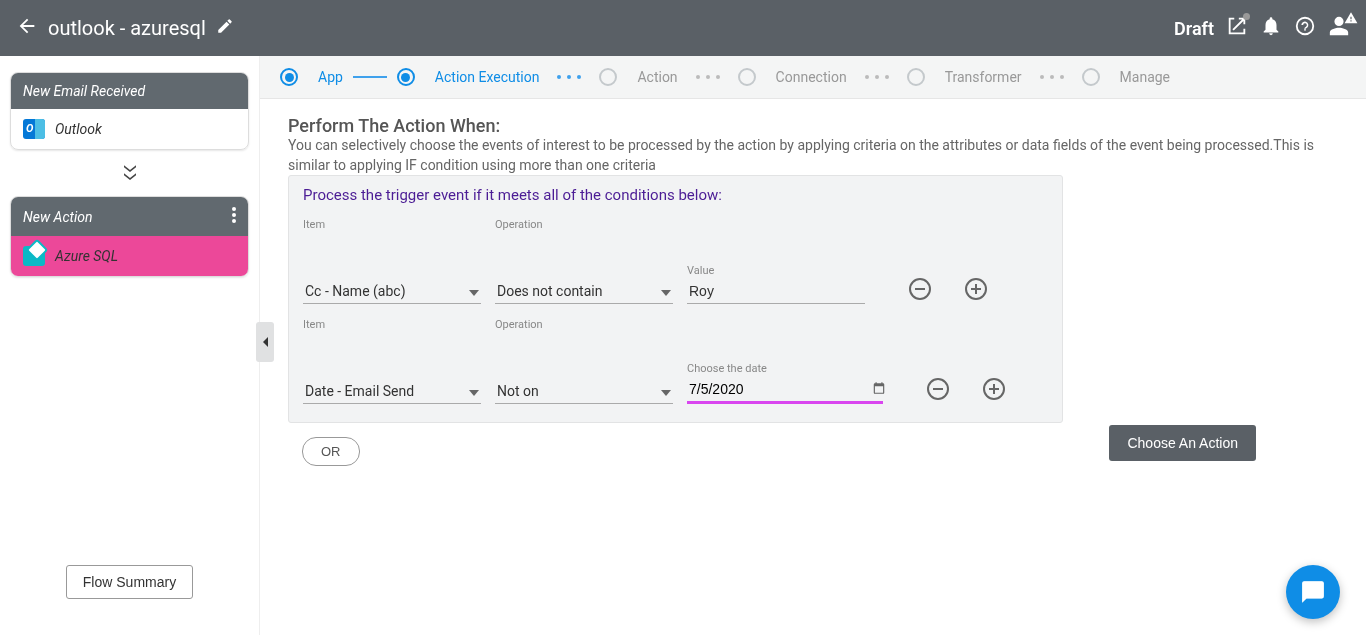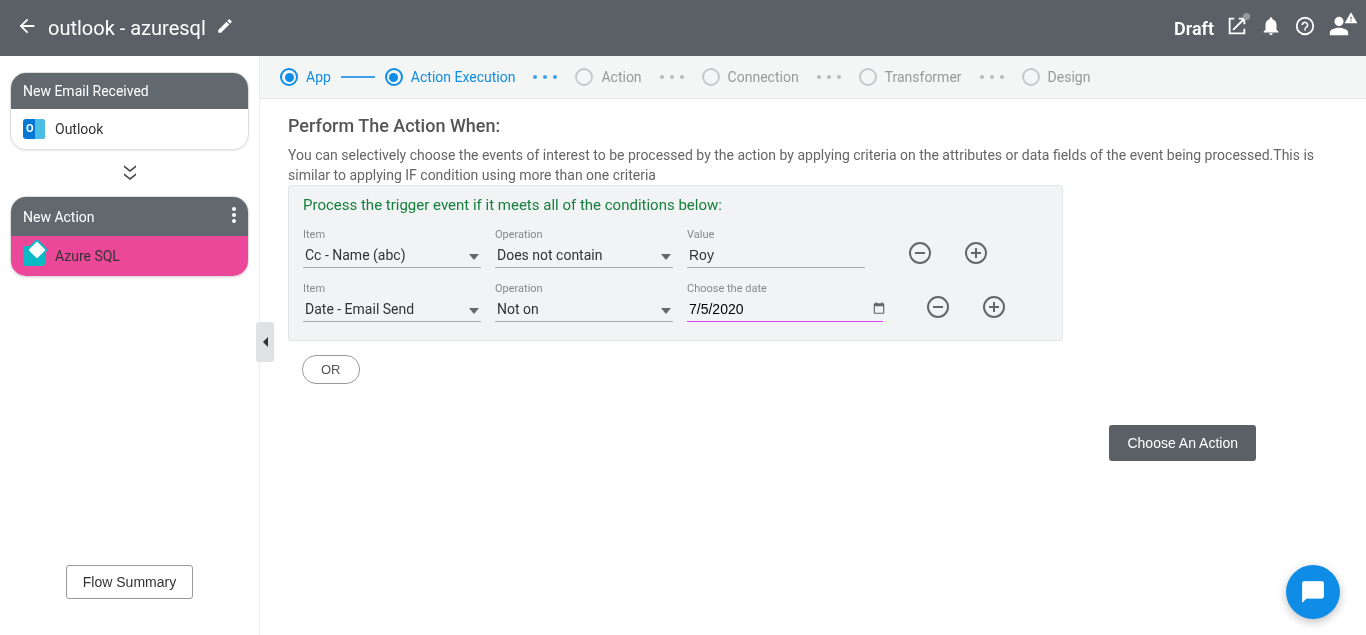--- a/index.html
+++ b/index.html
@@ -17,60 +17,60 @@
     .nav-tab.active { color: #fff; font-weight: 500; border-bottom: 3px solid #fff; }
     .draft { font-size: 18px; font-weight: 600; color: #fff; }
     .hicon svg { width: 22px; height: 22px; fill: #fff; }
     .warn svg { width: 14px; height: 14px; fill: #fff; vertical-align: top; }
     .ext-btn { position: relative; }
     .ext-btn .dot { position: absolute; top: -2px; right: -2px; width: 7px; height: 7px; background: #999; border-radius: 50%; }
 
     
     .layout { display: flex; height: calc(635px - 56px); }
     .sidebar { width: 260px; padding: 16px 10px; display: flex; flex-direction: column; border-right: 1px solid #eee; position: relative; }
-    .card { border: 1px solid #ddd; border-radius: 16px; box-shadow: 0 1px 2px rgba(0,0,0,.1); overflow: hidden; }
+    .card { border: 1px solid #ddd; border-radius: 8px; box-shadow: 0 1px 2px rgba(0,0,0,.1); overflow: hidden; font-style: italic; }
     .card-head { background: #61696f; color: #fff; font-size: 14px; padding: 10px 12px; display: flex; justify-content: space-between; align-items: center; }
     .card-body { display: flex; align-items: center; gap: 10px; padding: 10px 12px; font-size: 14px; color: #333; }
     .card-body.selected { background: #ec4899; }
     .outlook-ico { width: 22px; height: 20px; background: #0478d7; border-radius: 3px; position: relative; }
     .outlook-ico:before { content: "O"; color: #fff; font-size: 11px; position: absolute; left: 3px; top: 3px; font-weight: bold; }
     .outlook-ico:after { content: ""; position: absolute; right: 0; top: 0; width: 10px; height: 20px; background: #4cbee5; border-radius: 0 3px 3px 0; }
     .azure-ico { width: 22px; height: 20px; background: #0bb9c6; border-radius: 3px; position: relative; }
     .azure-ico:after { content: ""; position: absolute; top: -4px; left: 6px; width: 12px; height: 12px; border: 2px solid #0bb9c6; background: #fff; border-radius: 3px; transform: rotate(45deg); }
     .dbl-chevron { margin: 14px auto; width: 18px; height: 18px; color: #444; display: flex; flex-direction: column; align-items: center; line-height: 6px; cursor:pointer; }
     .dbl-chevron svg { width: 16px; height: 8px; fill: #444; }
     .vdots svg { width: 4px; height: 16px; fill: #fff; }
     .flow-summary { margin: auto auto 20px auto; border: 1px solid #999; padding: 8px 16px; font-size: 14px; border-radius: 3px; background: #fff; color: #333; cursor: pointer; }
     .sidebar-caret { position: absolute; right: -15px; top: 46%; width: 18px; height: 40px; background: #e0e1e2; display:flex; align-items:center; justify-content:center; border-radius: 3px; cursor:pointer; }
 
     
     .main { flex: 1; display: flex; flex-direction: column; background: #fff; }
     .step-bar { display: flex; align-items: center; gap: 10px; padding: 12px 20px; background: #f4f5f5; border-bottom: 1px solid #e6e6e6; font-size: 14px; }
-    .step { display: flex; align-items: center; gap: 8px; color: #999; }
+    .step { display: flex; align-items: center; gap: 20px; color: #999; }
     .step.active { color: #0f8de6; }
     .radio { width: 18px; height: 18px; border: 2px solid #c4c9cc; border-radius: 50%; display: inline-flex; align-items: center; justify-content: center; }
     .radio.on { border-color: #0f8de6; }
     .radio.on::after { content: ""; width: 9px; height: 9px; background: #0f8de6; border-radius: 50%; }
     .connector { width: 34px; height: 2px; background: #3fa1ec; }
     .dots3 { display: flex; gap: 6px; margin: 0 8px; }
     .dot1 { width: 4px; height: 4px; border-radius: 50%; background: #3fa1ec; }
     .dotg { width: 4px; height: 4px; border-radius: 50%; background: #bbb; }
 
     .content { padding: 16px 28px; flex: 1; position: relative; }
-    h2 { font-size: 18px; font-weight: 500; color: #555; margin-bottom: 10px; }
+    h2 { font-size: 18px; font-weight: 500; color: #555; }
     .desc { font-size: 14px; color: #666; line-height: 1.4; max-width: 1040px; }
     .cond-box { background: #f2f3f4; border: 1px solid #e2e3e4; border-radius: 3px; padding: 10px 14px 18px 14px; max-width: 775px; }
-    .cond-title { font-size: 15px; color: #15803d; margin-bottom: 4px; }
+    .cond-title { font-size: 15px; color: #4c1d95; margin-bottom: 4px; }
     .cond-row { display: flex; gap: 14px; align-items: flex-end; margin-top: 14px; }
     .field { display: flex; flex-direction: column; width: 178px; }
     .field label { font-size: 11px; color: #888; margin-bottom: 2px; }
-    .ddown { display: flex; justify-content: space-between; align-items: flex-start; border-bottom: 1px solid #aaa; padding: 4px 2px; font-size: 14px; color: #333; cursor: pointer; }
+    .ddown { display: flex; justify-content: space-between; align-items: flex-start; border-bottom: 1px solid #aaa; padding: 4px 2px; font-size: 14px; color: #333; cursor: pointer; margin-top: 46px; }
     .caret svg { width: 10px; height: 6px; fill: #666; }
     .txt-in { border: none; border-bottom: 1px solid #aaa; background: transparent; font-size: 14px; padding: 4px 2px; color: #333; outline: none; width: 100%; }
-    .date-in { display: flex; align-items: center; border-bottom: 1px solid #d946ef; justify-content: space-between; }
+    .date-in { display: flex; align-items: center; border-bottom: 3px solid #d946ef; justify-content: space-between; }
     .date-in input { border: none; background: transparent; font-size: 14px; padding: 4px 2px; outline: none; flex: 1; }
     .icon-btn { width: 22px; height: 22px; border: 2px solid #666; border-radius: 50%; display: flex; align-items: center; justify-content: center; cursor: pointer; margin-left: 10px; flex-shrink: 0; }
     .icon-btn svg { width: 10px; height: 10px; fill: #666; }
     .row-actions { display: flex; gap: 24px; margin-left: 20px; margin-bottom: 4px;}
     .cal svg { width: 14px; height: 14px; fill: #666; }
     .or-btn { margin-top: 14px; border: 1px solid #999; border-radius: 14px; padding: 6px 18px; background: #fff; font-size: 13px; color: #555; cursor: pointer; margin-left: 14px; }
     .choose-btn { position: absolute; right: 110px; top: 326px; background: #5a6066; color: #fff; font-size: 14px; font-weight: 500; padding: 10px 18px; border: none; border-radius: 3px; cursor: pointer; }
     .chat-fab { position: fixed; bottom: 16px; right: 26px; width: 54px; height: 54px; background: #0f8de6; border-radius: 50%; display:flex; align-items:center; justify-content:center; box-shadow: 0 3px 10px rgba(0,0,0,.25); cursor:pointer; }
     .chat-fab svg { width: 26px; height: 26px; fill: #fff; }
   </style>
@@ -209,21 +209,21 @@
         <span class="radio"></span>
         <span>Transformer</span>
       </div>
       <span class="dots3">
           <span class="dotg"></span>
           <span class="dotg"></span>
           <span class="dotg"></span>
         </span>
       <div class="step">
         <span class="radio"></span>
-        <span>Design</span>
+        <span>Manage</span>
       </div>
     </div>
 
     <div class="content">
       <h2>Perform The Action When:</h2>
       <p class="desc">You can selectively choose the events of interest to be processed by the action by applying criteria on the attributes or data fields of the event being processed.This is similar to applying IF condition using more than one criteria</p>
 
       <div class="cond-box">
         <div class="cond-title">Process the trigger event if it meets all of the conditions below:</div>
 

